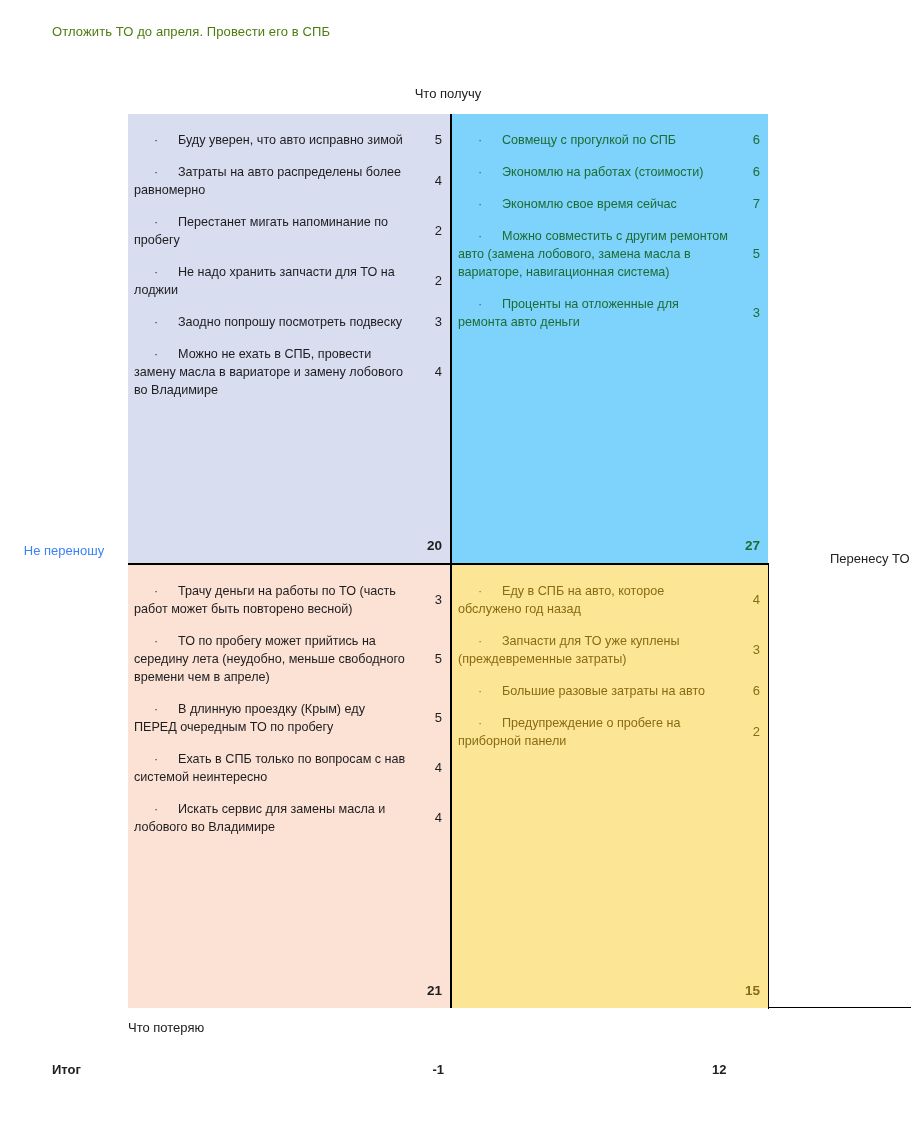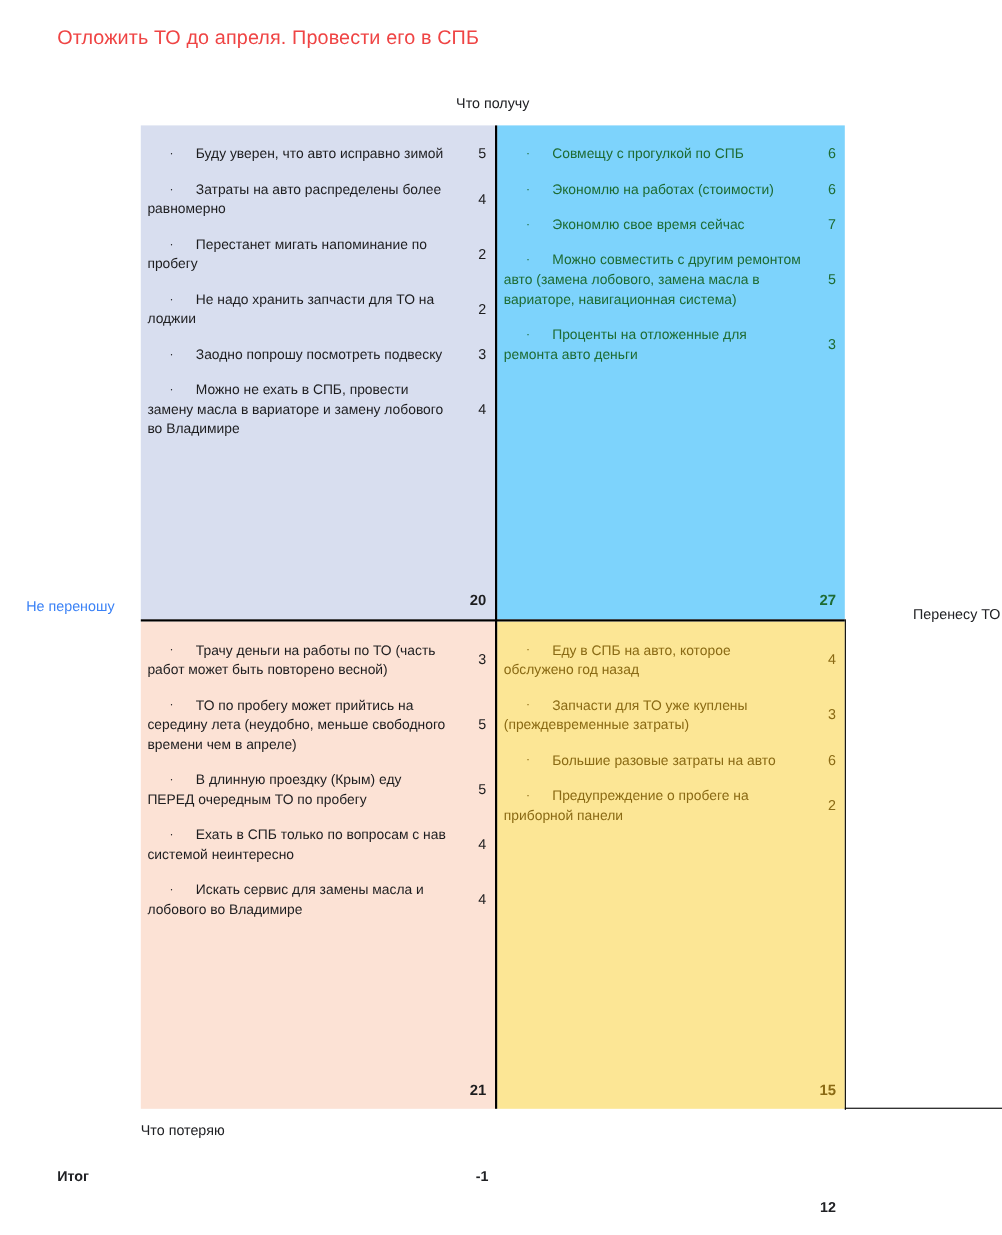--- a/index.html
+++ b/index.html
@@ -14,22 +14,22 @@
     font-family: "Liberation Sans", sans-serif;
     color: #222222;
     overflow: hidden;
   }
 
   
   .doc-title {
     position: absolute;
     left: 52px;
     top: 24px;
-    font-size: 18px;
-    color: #ef4444;
+    font-size: 13px;
+    color: #4d7c0f;
     white-space: nowrap;
     letter-spacing: 0.1px;
     text-align: right;
   }
 
   
   .axis-top {
     position: absolute;
     left: 128px;
     width: 640px;
@@ -182,25 +182,24 @@
     text-align: right;
     font-size: 13px;
     font-weight: bold;
     color: #202124;
   }
   .footer-val-2 {
     position: absolute;
     left: 712px;
     width: 48px;
     top: 1062px;
-    text-align: right;
+    text-align: left;
     font-size: 13px;
     font-weight: bold;
     color: #202124;
-    margin-top: 28px;
   }
 </style>
 </head>
 <body>
 
 <div>
 
   <div class="doc-title">Отложить ТО до апреля. Провести его в СПБ</div>
 
   <div class="axis-top">Что получу</div>

